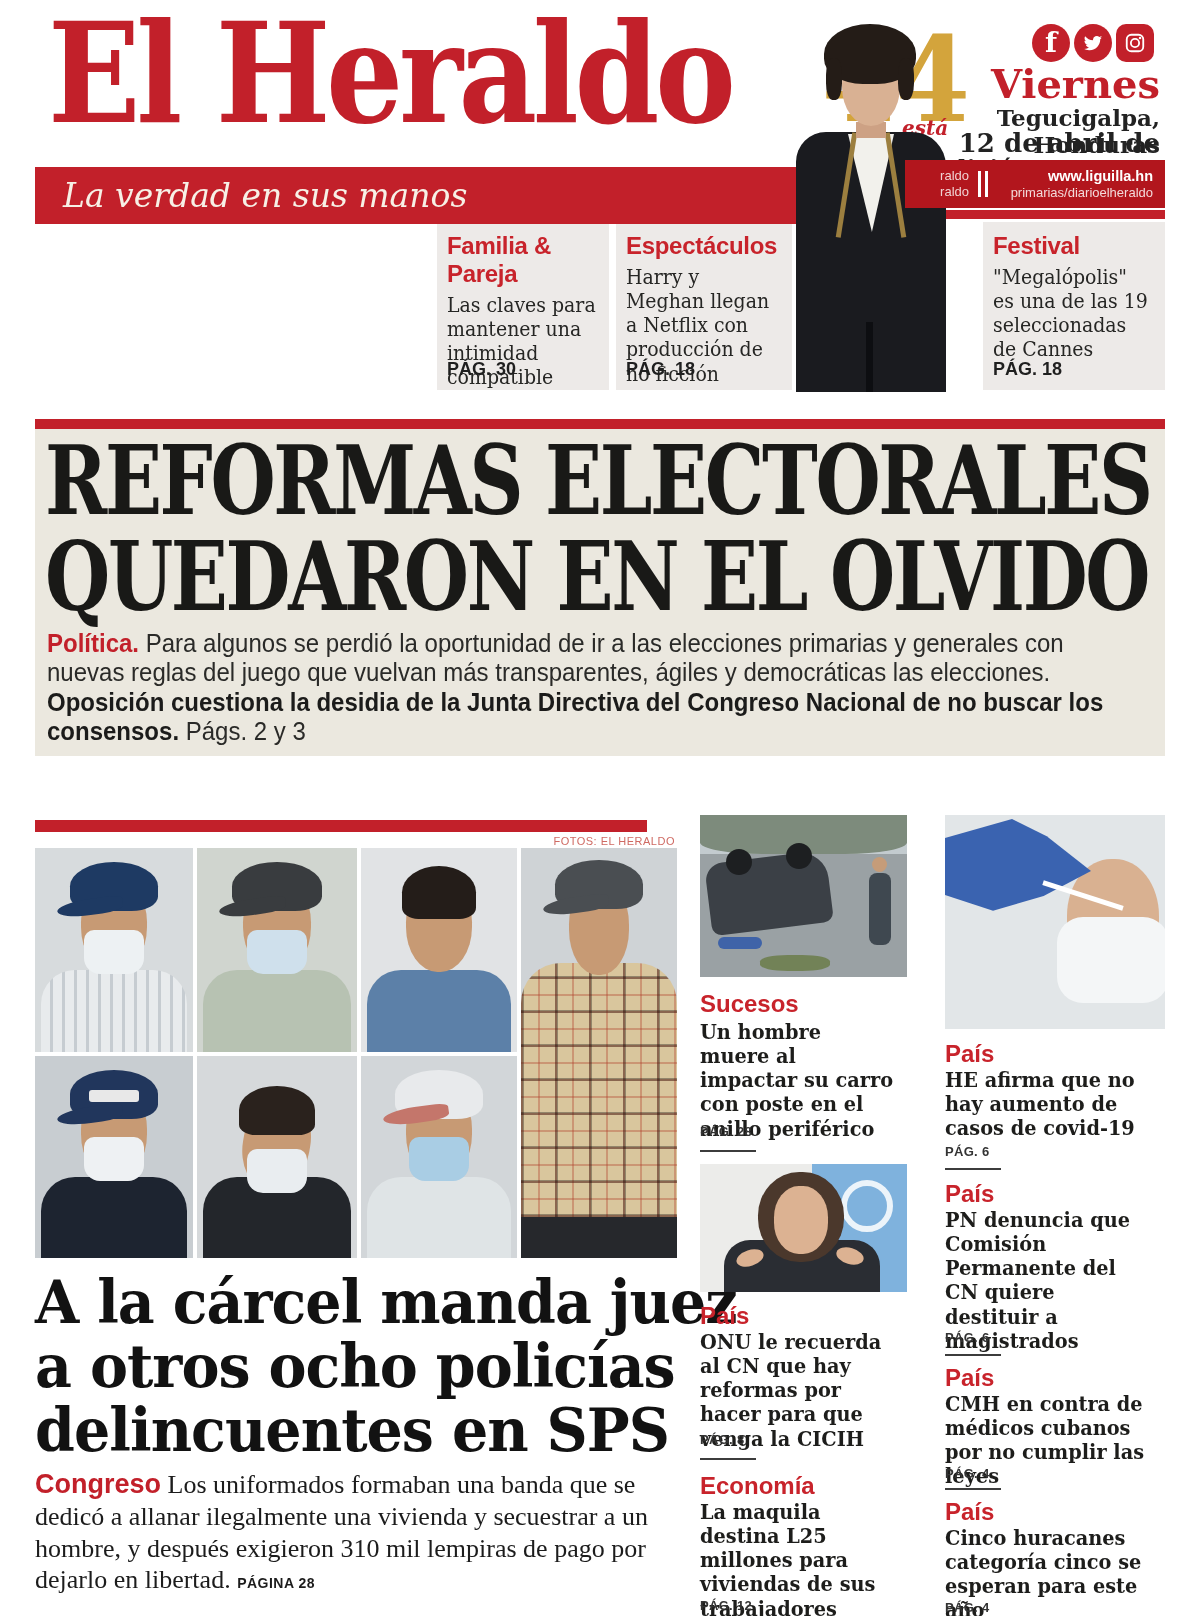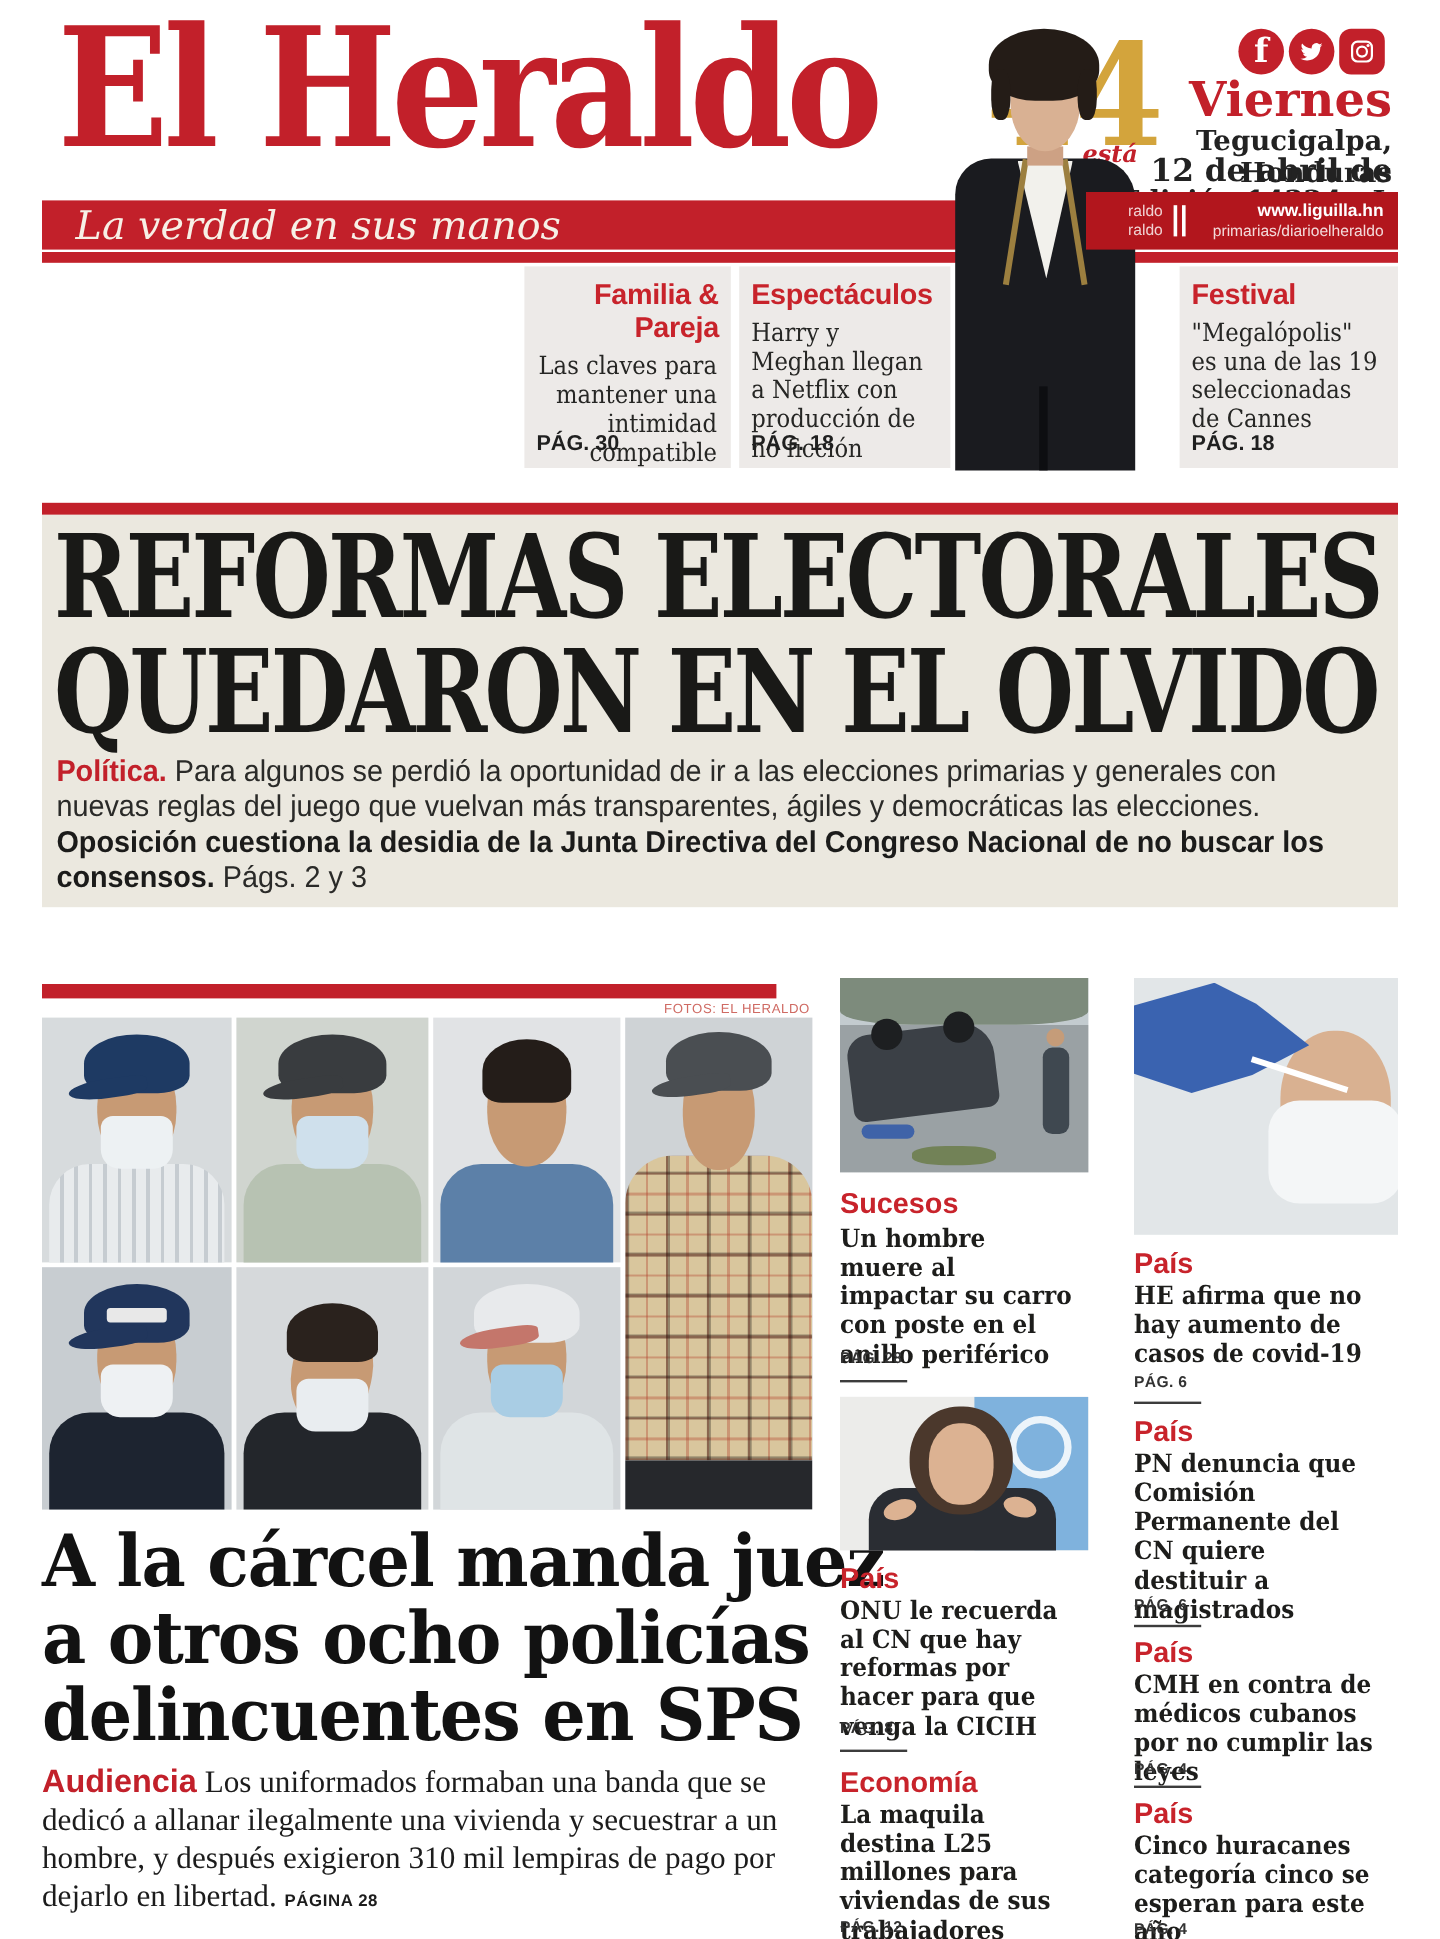--- a/index.html
+++ b/index.html
@@ -26,21 +26,21 @@
   .sic.sq{border-radius:10px;}
   .sic svg{display:block;}
   .fglyph{font-family:"DejaVu Serif",serif;font-weight:700;font-size:28px;line-height:1;}
   .weekday{left:880px;top:60px;width:280px;text-align:right;font-family:"DejaVu Serif",serif;
         font-weight:700;font-size:40px;color:var(--red);z-index:2;}
   .mh-line{left:880px;width:280px;text-align:right;font-family:"DejaVu Serif",serif;
         font-weight:700;color:#222;z-index:2;}
   .city{top:104px;font-size:23px;}
   .date{top:128px;font-size:26px;}
   .edition{top:154px;font-size:23px;}
-  .tagline-bar{left:35px;top:167px;width:872px;height:41px;background:var(--red);z-index:4;
+  .tagline-bar{left:35px;top:167px;width:872px;height:57px;background:var(--red);z-index:4;
         display:flex;align-items:center;}
   .tagline-bar span{margin-left:28px;font-family:"DejaVu Serif",serif;font-style:italic;
         font-size:33px;color:#f7f0e6;}
   .social-bar{left:905px;top:160px;width:260px;height:48px;background:var(--darkred);z-index:6;
         display:flex;align-items:center;color:#fff;}
   .frag{width:64px;text-align:right;font-size:13px;line-height:1.25;color:#f0d2d2;}
   .pipes{display:flex;gap:4px;margin:0 9px;}
   .pipes i{display:block;width:3px;height:26px;background:#fff;}
   .urls{flex:1;text-align:right;padding-right:12px;line-height:1.25;}
   .url1{font-weight:700;font-size:14.5px;color:#fff;}
@@ -73,21 +73,21 @@
   .soccer div{position:absolute;}
   .soccer .board{left:36%;top:52%;width:64%;height:26%;background:#2f58a6;}
   .soccer .boardtx{left:58%;top:58%;width:34%;height:14%;background:#e9edf2;border-radius:6px;opacity:.85;}
   .soccer .grass{left:0;bottom:0;width:100%;height:15%;background:#5d7033;}
   .soccer .p1,.soccer .p2,.soccer .p3{width:36px;height:66px;background:#eef0f1;border-radius:12px 12px 4px 4px;top:31%;}
   .soccer .p1{left:6px;} .soccer .p2{left:50px;top:26%;} .soccer .p3{left:96px;}
   .soccer .h1,.soccer .h2,.soccer .h3{width:20px;height:20px;background:#c59c79;border-radius:50%;}
   .soccer .h1{left:14px;top:19%;} .soccer .h2{left:58px;top:14%;} .soccer .h3{left:104px;top:19%;}
   .soccer .arm{left:128px;top:6%;width:10px;height:44px;background:#eef0f1;border-radius:6px;transform:rotate(24deg);}
   .gray-block{background:#edeae8;z-index:1;padding:10px 10px;}
-  .gb-fam{left:437px;top:222px;width:172px;height:168px;text-align:right;}
+  .gb-fam{left:437px;top:222px;width:172px;height:168px;}
   .gb-esp{left:616px;top:222px;width:176px;height:168px;}
   .gb-fes{left:983px;top:222px;width:182px;height:168px;}
   .slabel{font-weight:800;font-size:24px;color:var(--label);letter-spacing:-.3px;}
   .strip-head{margin-top:5px;font-family:"DejaVu Serif",serif;font-size:21px;line-height:1.15;
         color:#262624;width:110%;transform:scaleX(.9);transform-origin:left top;}
   .spage{font-weight:700;font-size:18px;color:#1f1f1f;position:absolute;left:10px;bottom:10px;}
 
   
   .rule2{left:35px;top:419px;width:1130px;height:10px;}
   .cream{left:35px;top:429px;width:1130px;height:327px;background:var(--cream);z-index:1;}
@@ -331,21 +331,21 @@
     <div class="torso"></div>
       <div class="head"></div>
     <div class="cap"></div>
       <div class="brim"></div>
     <div class="mask"></div>
   </div>
 
   <div class="h2l" style="top:1272px;">A la cárcel manda juez</div>
   <div class="h2l" style="top:1336px;">a otros ocho policías</div>
   <div class="h2l" style="top:1400px;">delincuentes en SPS</div>
-  <p class="abs sec-para"><span class="k">Audiencia</span><span> Los uniformados formaban una banda que se dedicó a allanar ilegalmente una vivienda y secuestrar a un hombre, y después exigieron 310 mil lempiras de pago por dejarlo en libertad. </span><span class="pg">PÁGINA 28</span></p>
+  <p class="abs sec-para"><span class="k">Congreso</span><span> Los uniformados formaban una banda que se dedicó a allanar ilegalmente una vivienda y secuestrar a un hombre, y después exigieron 310 mil lempiras de pago por dejarlo en libertad. </span><span class="pg">PÁGINA 28</span></p>
 
   <div class="photo crash" style="left:700px;top:815px;width:207px;height:162px;">
     <div class="trees"></div>
     <div class="car"></div>
     <div class="w1"></div>
       <div class="w2"></div>
     <div class="victim"></div>
     <div class="cophead"></div>
     <div class="cop"></div>
     <div class="grasspatch"></div>

